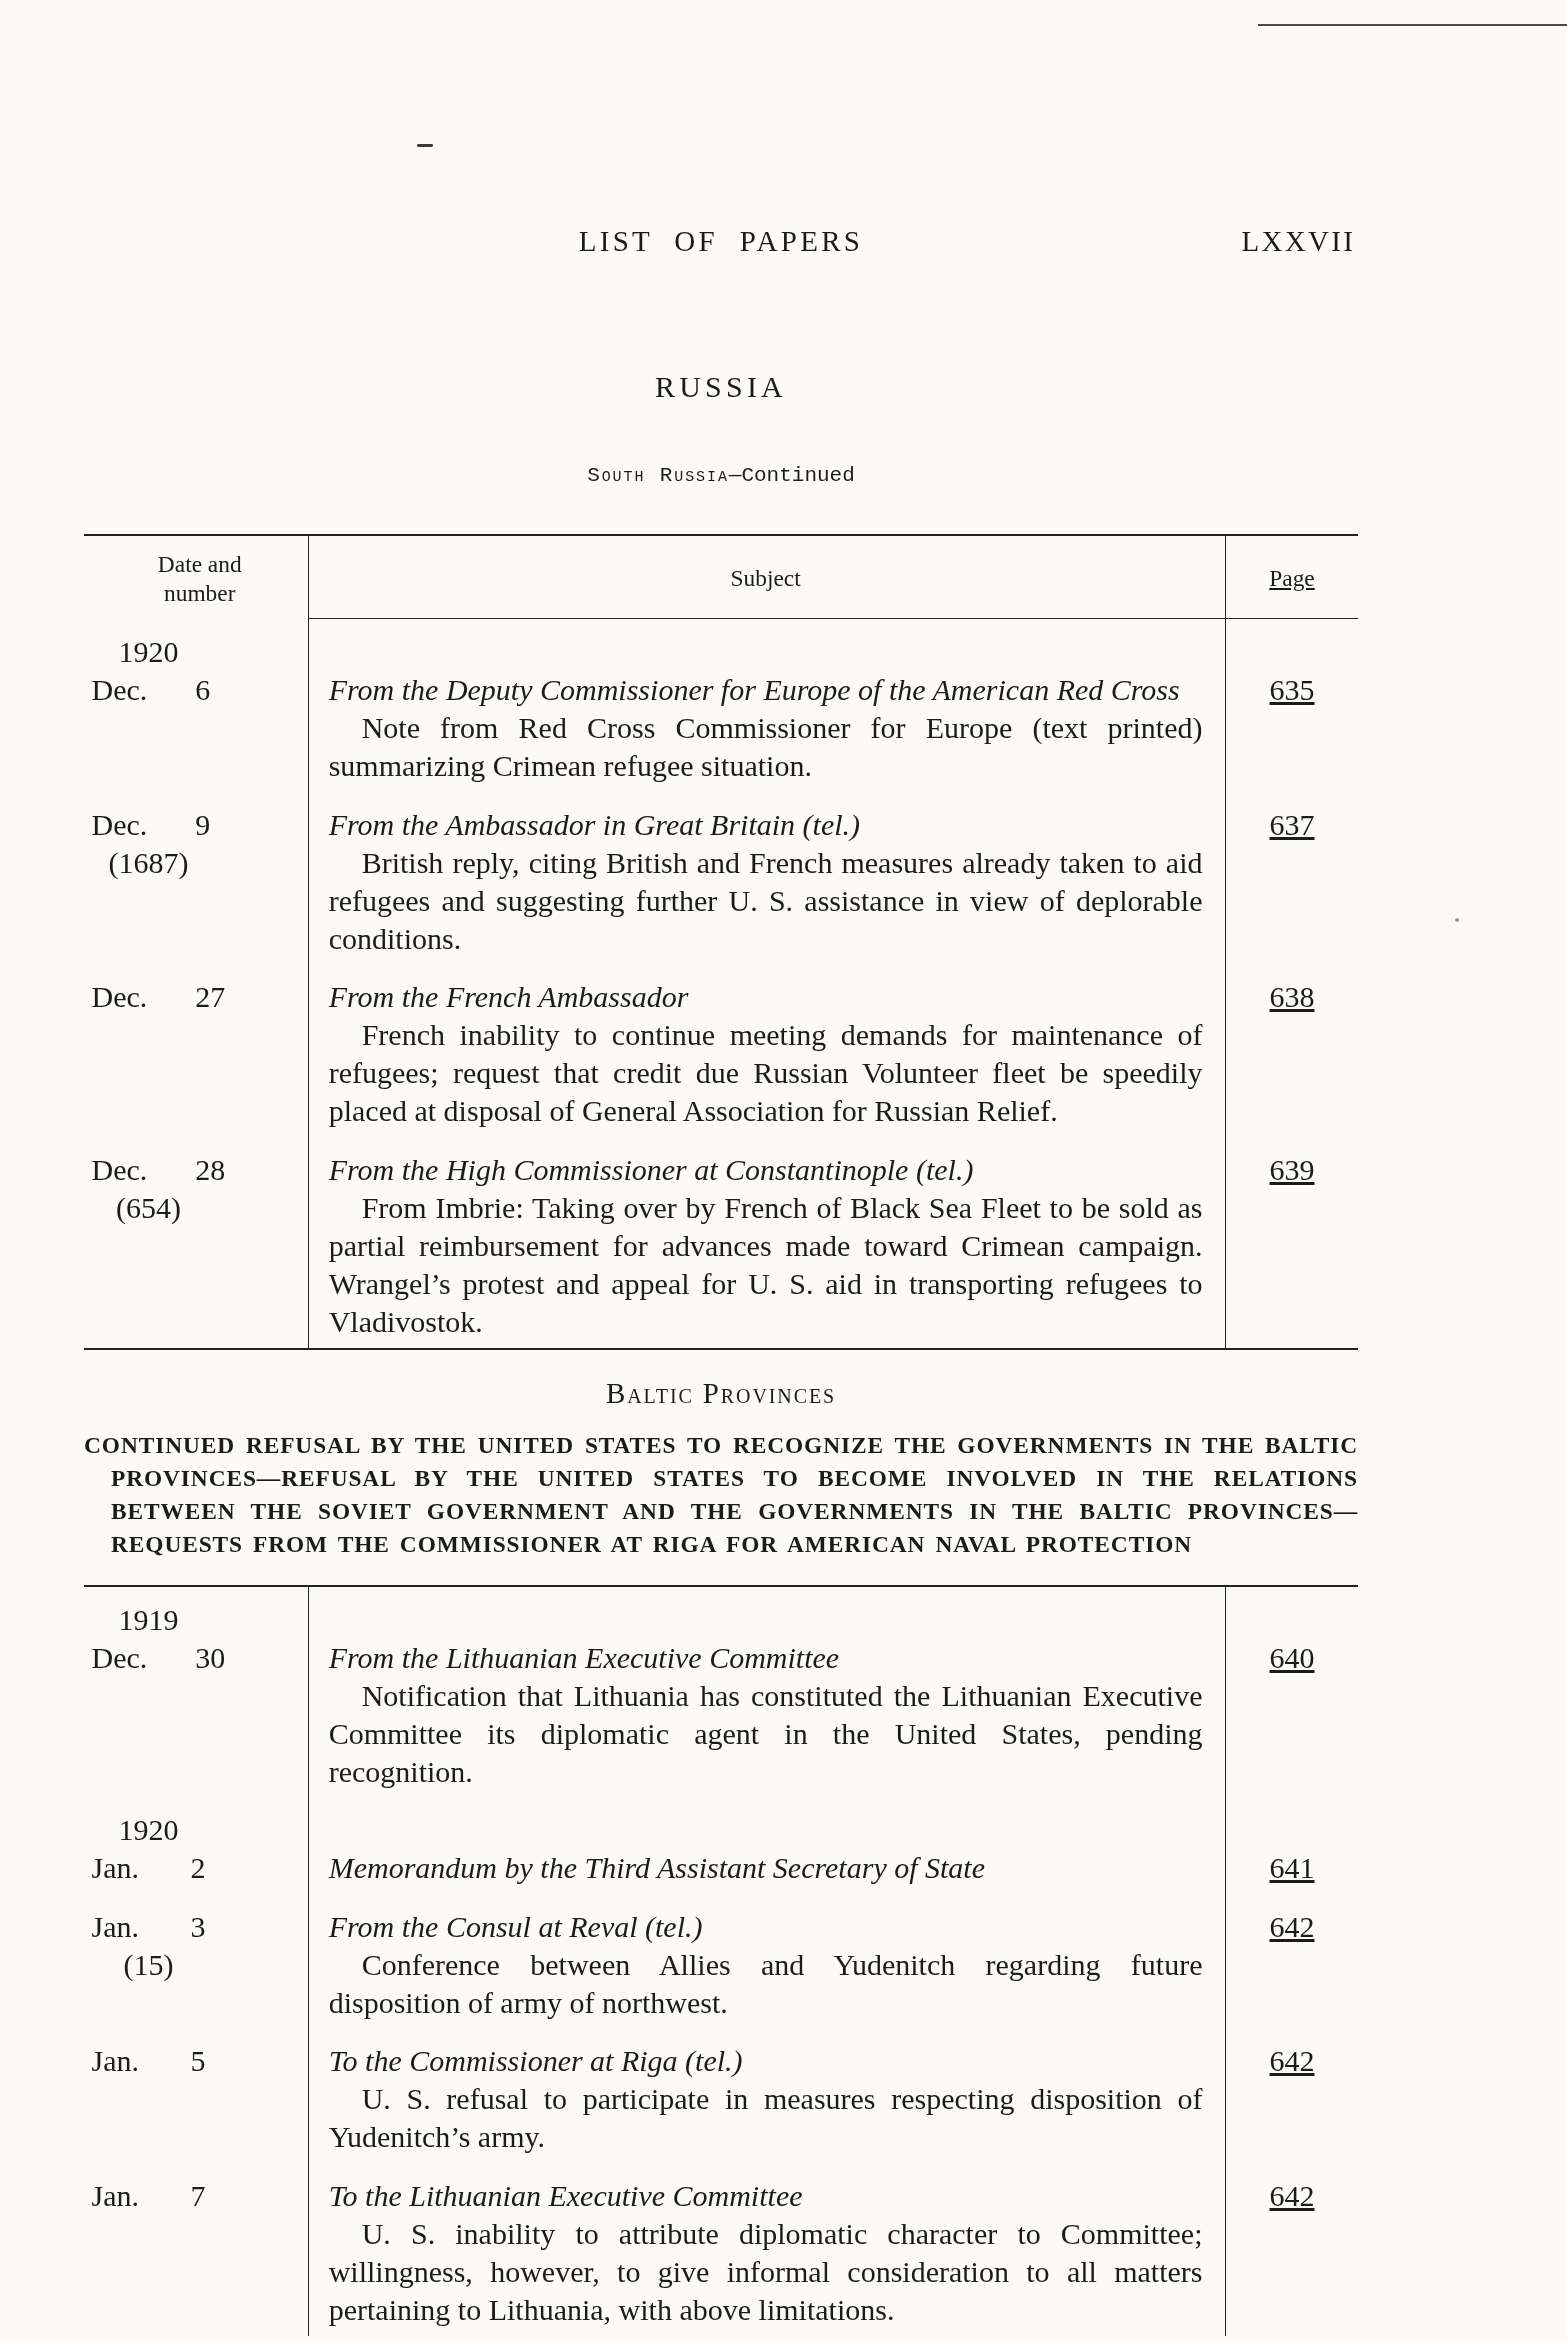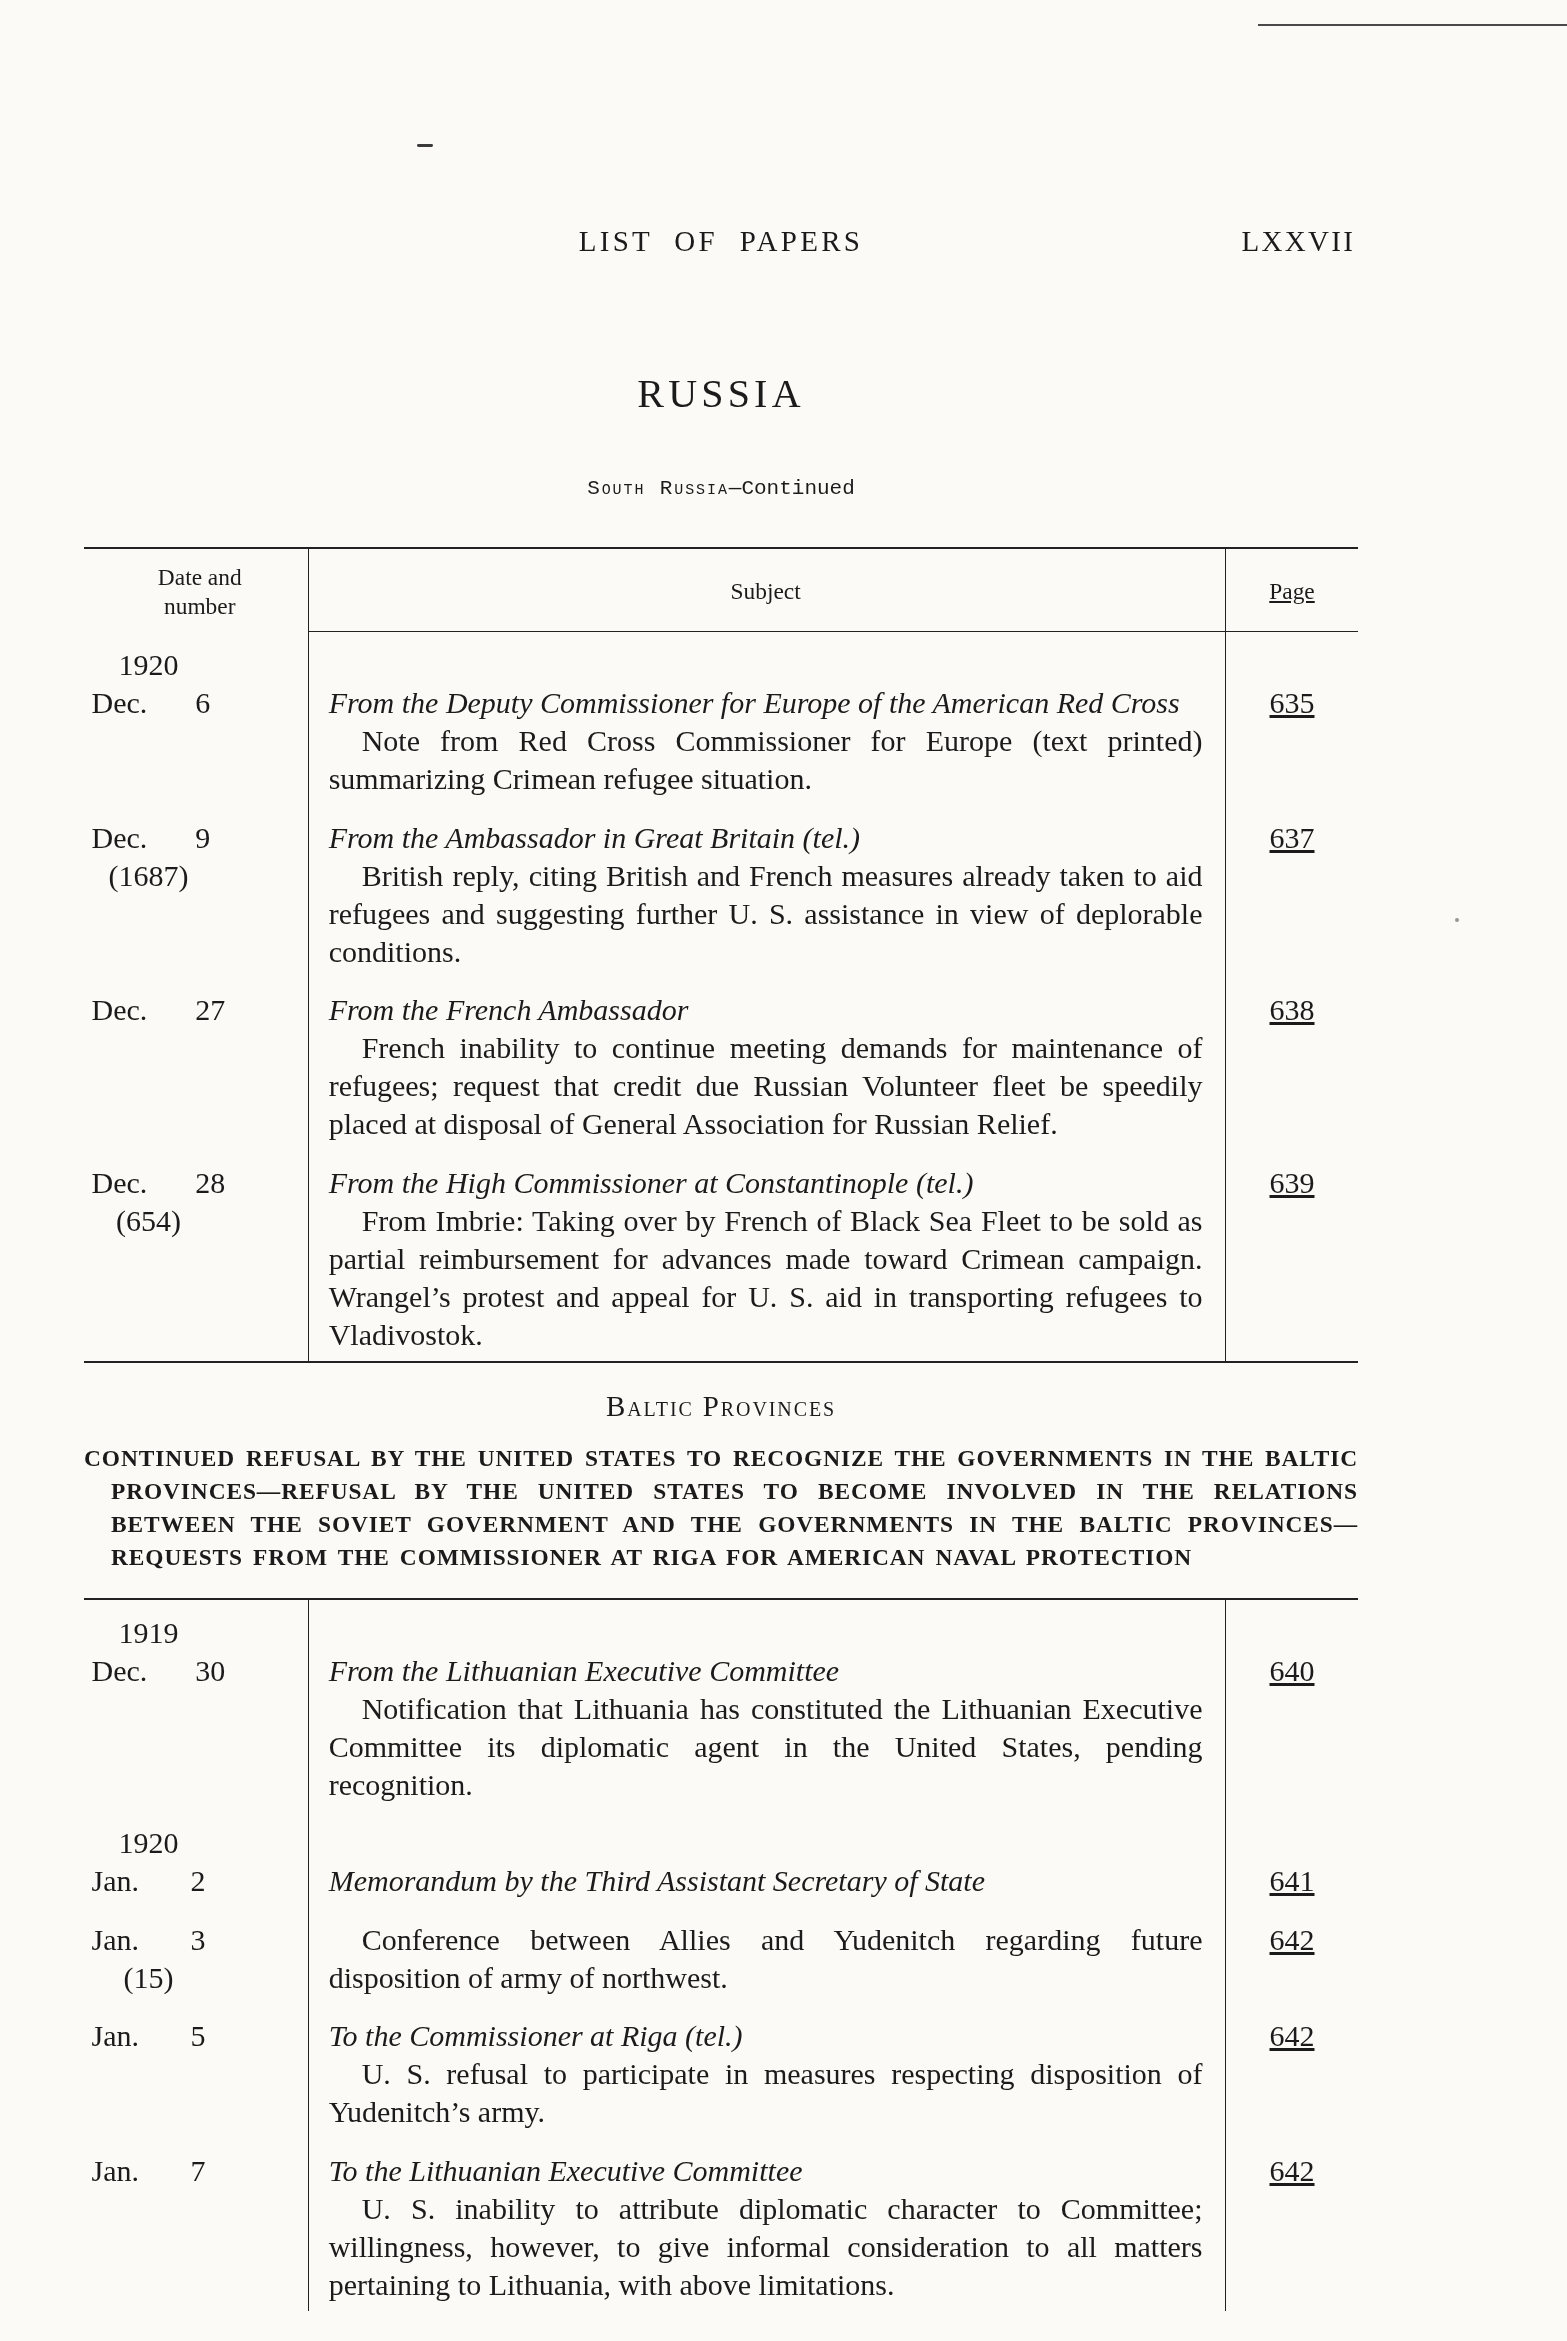--- a/index.html
+++ b/index.html
@@ -26,21 +26,21 @@
   
   .running-header{position:relative;height:39px;margin-bottom:106px;}
   .running-title{
     position:absolute;left:0;right:0;text-align:center;
     font-size:29px;letter-spacing:3.3px;word-spacing:11.2px;
   }
   .folio{position:absolute;right:2.8px;top:0;font-size:29px;letter-spacing:2.3px;}
 
   .section-title{
     text-align:center;font-weight:400;
-    font-size:40px;letter-spacing:4.2px;
+    font-size:30px;letter-spacing:4.2px;
     margin:0 0 60px 0;
   }
   .subsection{
     text-align:center;font-size:21px;margin-bottom:47px;font-family:Liberation Mono, monospace;
   }
   .sc{font-variant:small-caps;letter-spacing:1.9px;}
 
   
   .paper-table{border-top:2.8px solid #222;}
   .row{display:grid;grid-template-columns:225px 916px 133px;}
@@ -228,20 +228,21 @@
         </div>
         <div class="row">
           <div class="c-date">
             <div class="dateline">
               <span class="month">Jan.</span>
               <span class="day">3</span>
             </div>
             <div class="num">(15)</div>
           </div>
           <div class="c-subj">
+            <div class="heading">From the Consul at Reval (tel.)</div>
             <div class="body">Conference between Allies and Yudenitch regarding future disposition of army of northwest.</div>
           </div>
           <div class="c-page">
             <div class="pagenum">642</div>
           </div>
         </div>
         <div class="row">
           <div class="c-date">
             <div class="dateline">
               <span class="month">Jan.</span>

